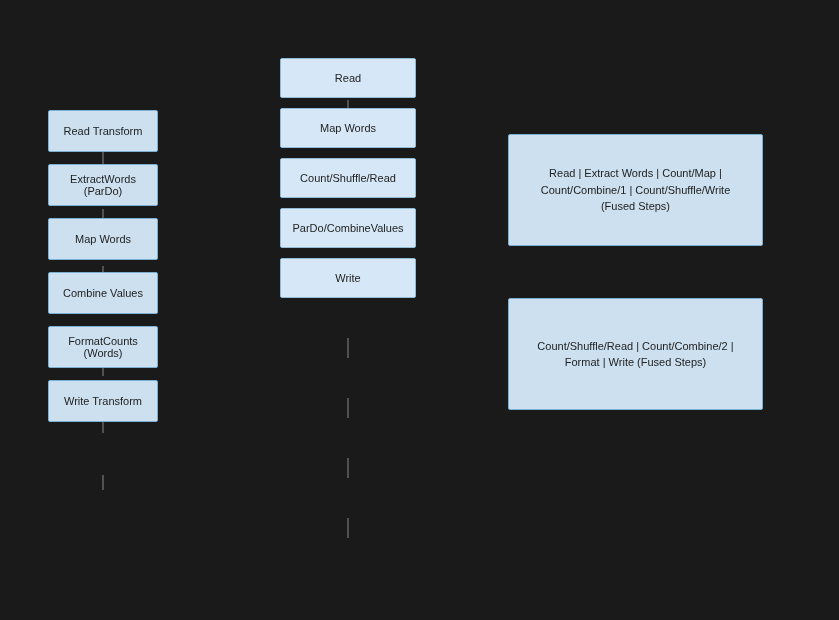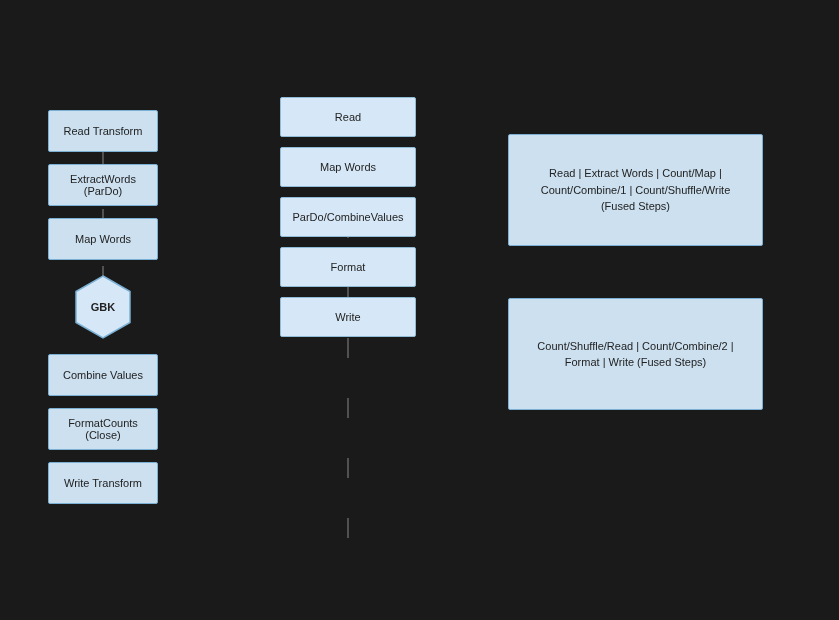--- a/index.html
+++ b/index.html
@@ -69,21 +69,20 @@
 
     
     .middle-column {
       position: absolute;
       left: 280px;
       top: 58px;
       display: flex;
       flex-direction: column;
       gap: 10px;
       align-items: center;
-      margin-top: 39px;
     }
 
     .exec-box {
       background: #d6e8f7;
       border: 1px solid #90bcd8;
       border-radius: 2px;
       width: 136px;
       height: 40px;
       display: flex;
       align-items: center;
@@ -153,38 +152,32 @@
     <line x1="348" y1="458" x2="348" y2="478" stroke="#888" stroke-width="1"></line>
     <line x1="348" y1="518" x2="348" y2="538" stroke="#888" stroke-width="1"></line>
   </svg>
 
   <div class="left-column">
     <div class="pipeline-box">Read Transform</div>
     <div class="pipeline-box" style="white-space: pre-line;">ExtractWords
 (ParDo)</div>
     <div class="pipeline-box">Map Words</div>
 
-    <div class="gbk-hex">
-      <svg width="70" height="70" viewBox="0 0 70 70">
-        <polygon points="35,4 62,19.5 62,50.5 35,66 8,50.5 8,19.5" fill="#d6e8f7" stroke="#7ab0d4" stroke-width="1.5"></polygon>
-      </svg>
-      <span class="gbk-label">GBK</span>
-    </div>
 
     <div class="pipeline-box">Combine Values</div>
     <div class="pipeline-box" style="white-space: pre-line;">FormatCounts
-(Close)</div>
+(Words)</div>
     <div class="pipeline-box">Write Transform</div>
   </div>
 
   <div class="middle-column">
     <div class="exec-box">Read</div>
     <div class="exec-box">Map Words</div>
+    <div class="exec-box">Count/Shuffle/Read</div>
     <div class="exec-box">ParDo/CombineValues</div>
-    <div class="exec-box">Format</div>
     <div class="exec-box">Write</div>
   </div>
 
   <div class="right-column">
     <div class="fused-box">Read | Extract Words | Count/Map | Count/Combine/1
 | Count/Shuffle/Write
 (Fused Steps)</div>
     <div class="fused-box">Count/Shuffle/Read | Count/Combine/2 | Format |
 Write
 (Fused Steps)</div>

